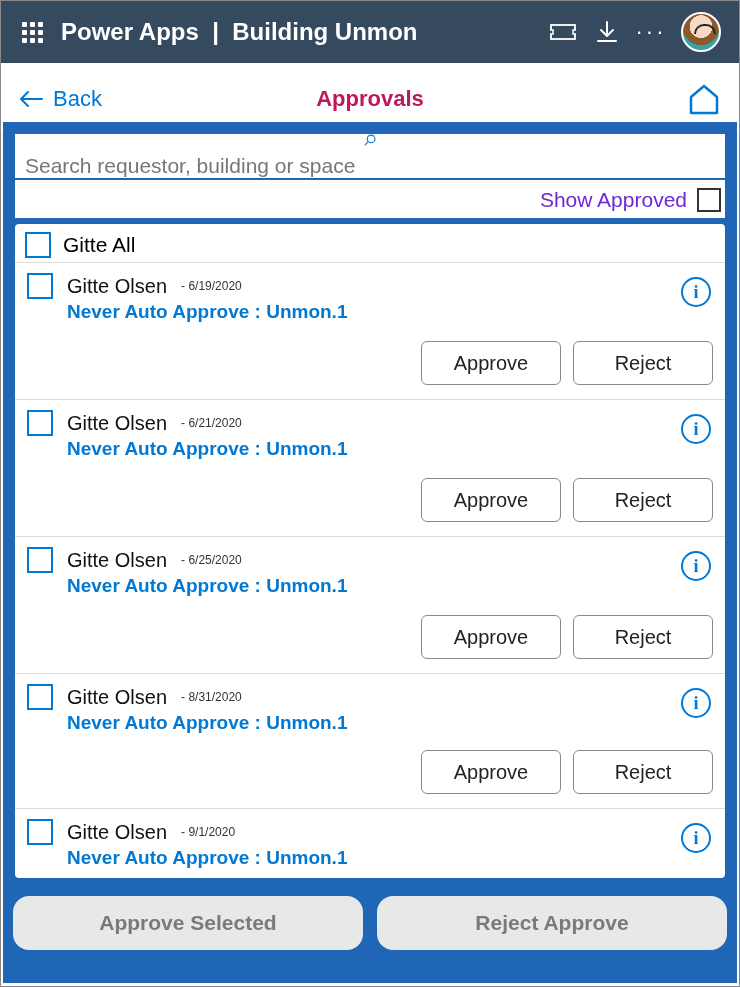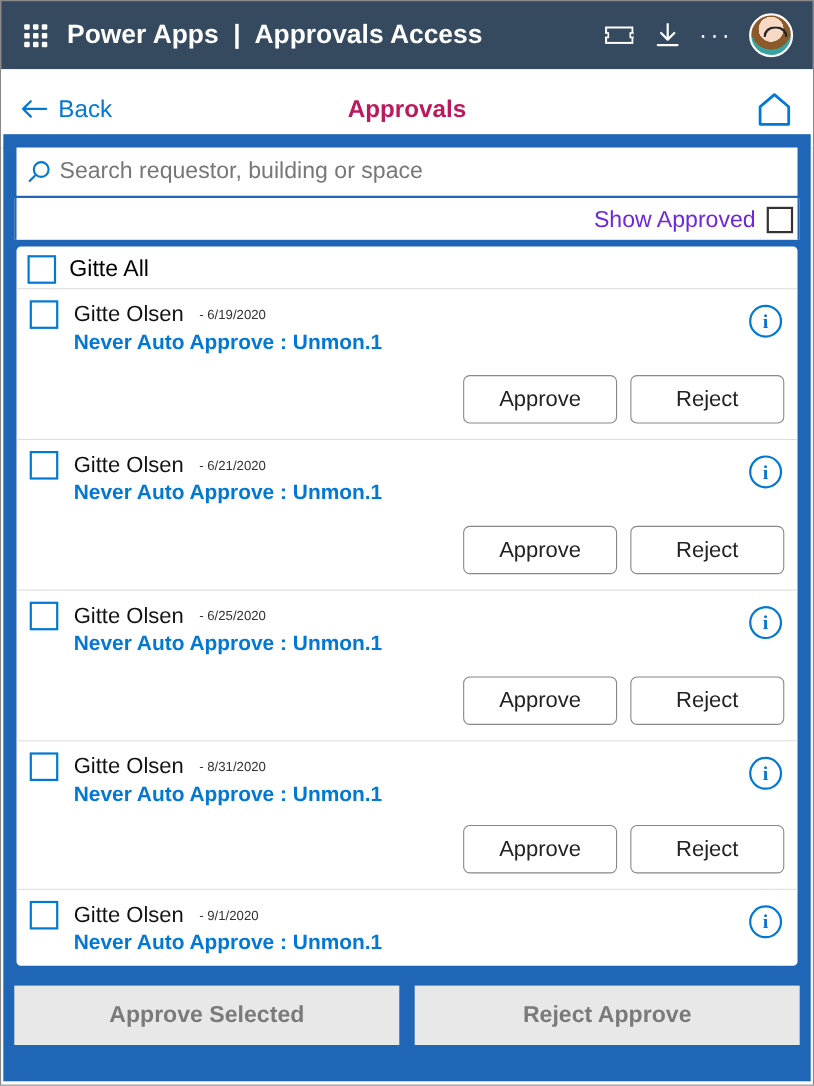--- a/index.html
+++ b/index.html
@@ -49,20 +49,21 @@
   
   .search {
     background: #fff;
     border: 2px solid #1f66b6;
     height: 48px;
     display: flex;
     align-items: center;
     padding: 0 10px;
     gap: 8px;
     border-radius: 2px;
+    flex-direction: column;
   }
   .search input {
     border: none; outline: none; font-size: 21px; color: #555; width: 100%;
   }
   .search input::placeholder { color: #777; }
 
   
   .show-approved-row {
     display: flex; justify-content: flex-end; align-items: center;
     padding: 8px 4px 6px 0; gap: 10px; color: #6d28d9; font-size: 21px; background:#fff;
@@ -103,21 +104,21 @@
     font-size: 20px; color: #222; cursor: pointer; display:flex; align-items:center; justify-content:center;
   }
   .row4 .row-buttons { margin-top: 16px; }
   .row5 { border-bottom: none; }
 
   
   .bottom-bar {
     display: flex; gap: 14px; margin-top: 16px;
   }
   .big-btn {
-    flex: 1; height: 54px; background: #e8e8e8; border-radius: 0;
+    flex: 1; height: 54px; background: #e8e8e8; border-radius: 16px;
     display: flex; align-items: center; justify-content: center;
     font-size: 21px; color: #7a7a7a; font-weight: 600; cursor: pointer;
   }
 
   svg { display: block; }
 </style>
 </head>
 <body>
 
 <div class="header">
@@ -128,21 +129,21 @@
     <span></span>
       <span></span>
       <span></span>
     <span></span>
       <span></span>
       <span></span>
   </div>
   <div class="header-title">
     <span>Power Apps</span>
     &nbsp;<span>|</span>&nbsp;
-    <span>Approvals Access</span>
+    <span>Building Unmon</span>
   </div>
   <div class="header-spacer"></div>
   <div class="header-icon">
     <svg width="26" height="20" viewBox="0 0 26 20">
         <rect x="1" y="3" width="24" height="14" fill="none" stroke="#fff" stroke-width="1.8"></rect>
         <rect x="-1" y="8" width="4" height="4" fill="#35495f" stroke="#fff" stroke-width="1.5"></rect>
         <rect x="23" y="8" width="4" height="4" fill="#35495f" stroke="#fff" stroke-width="1.5"></rect>
       </svg>
   </div>
   <div class="header-icon">

